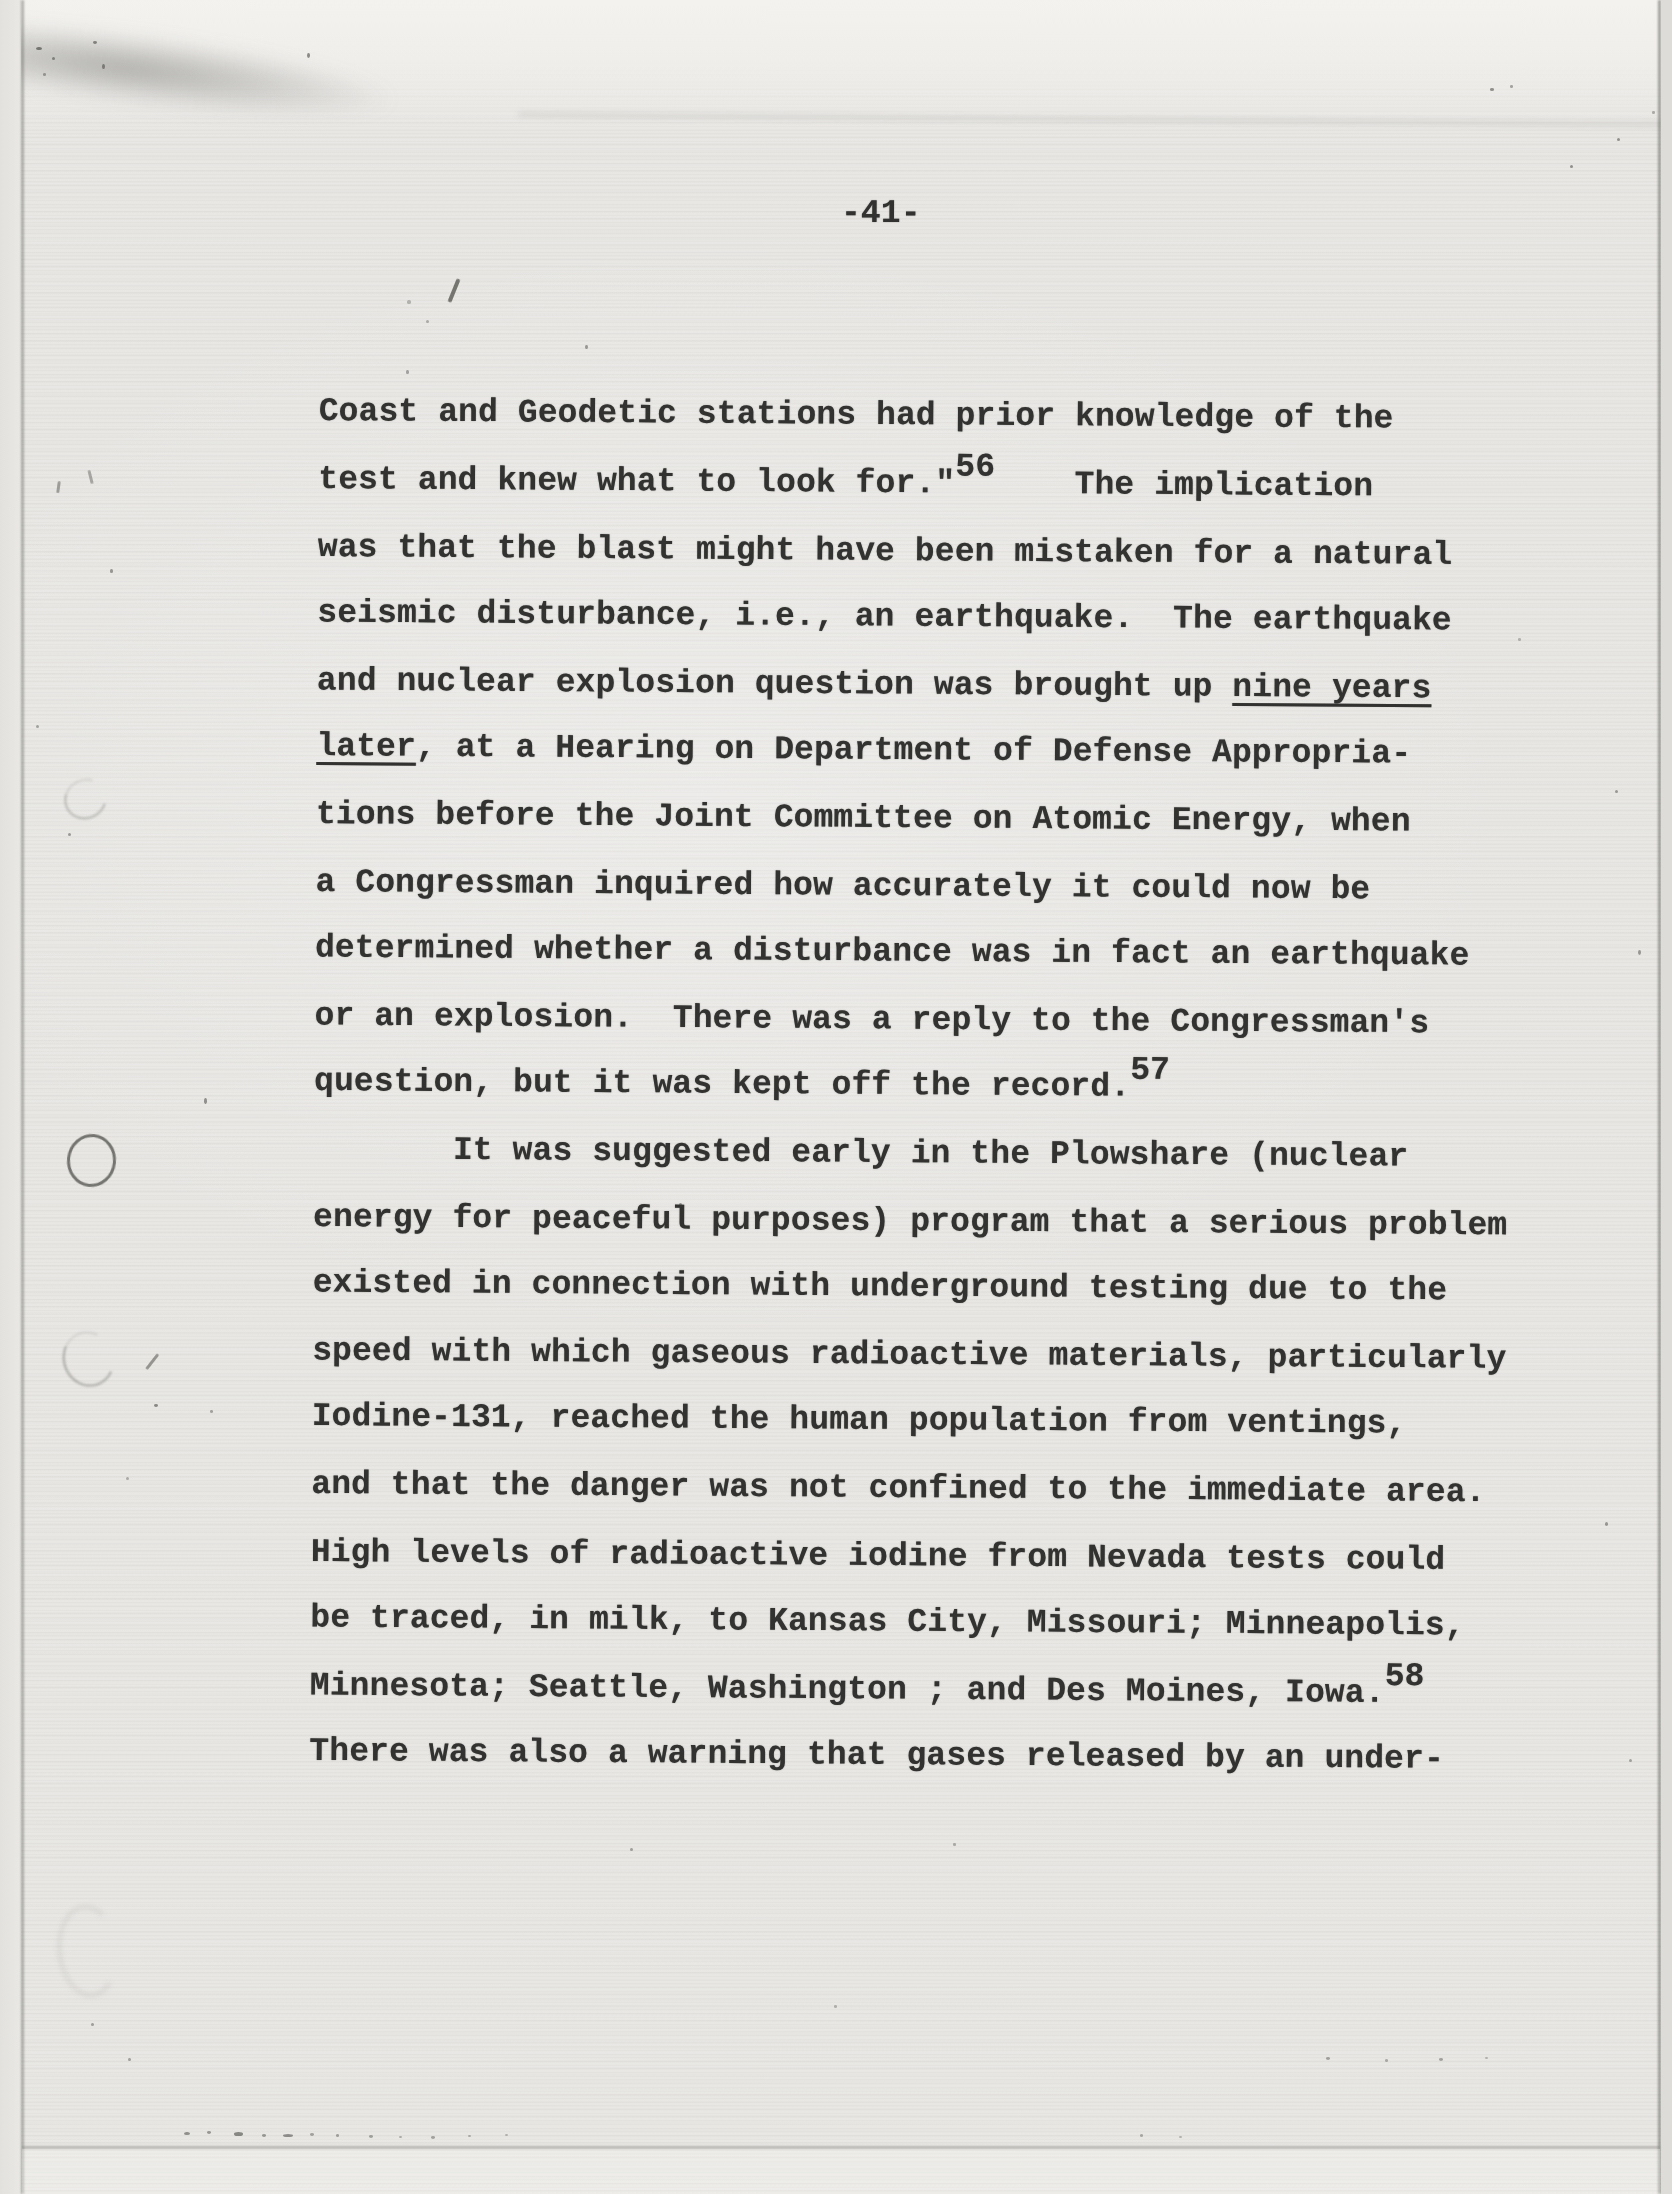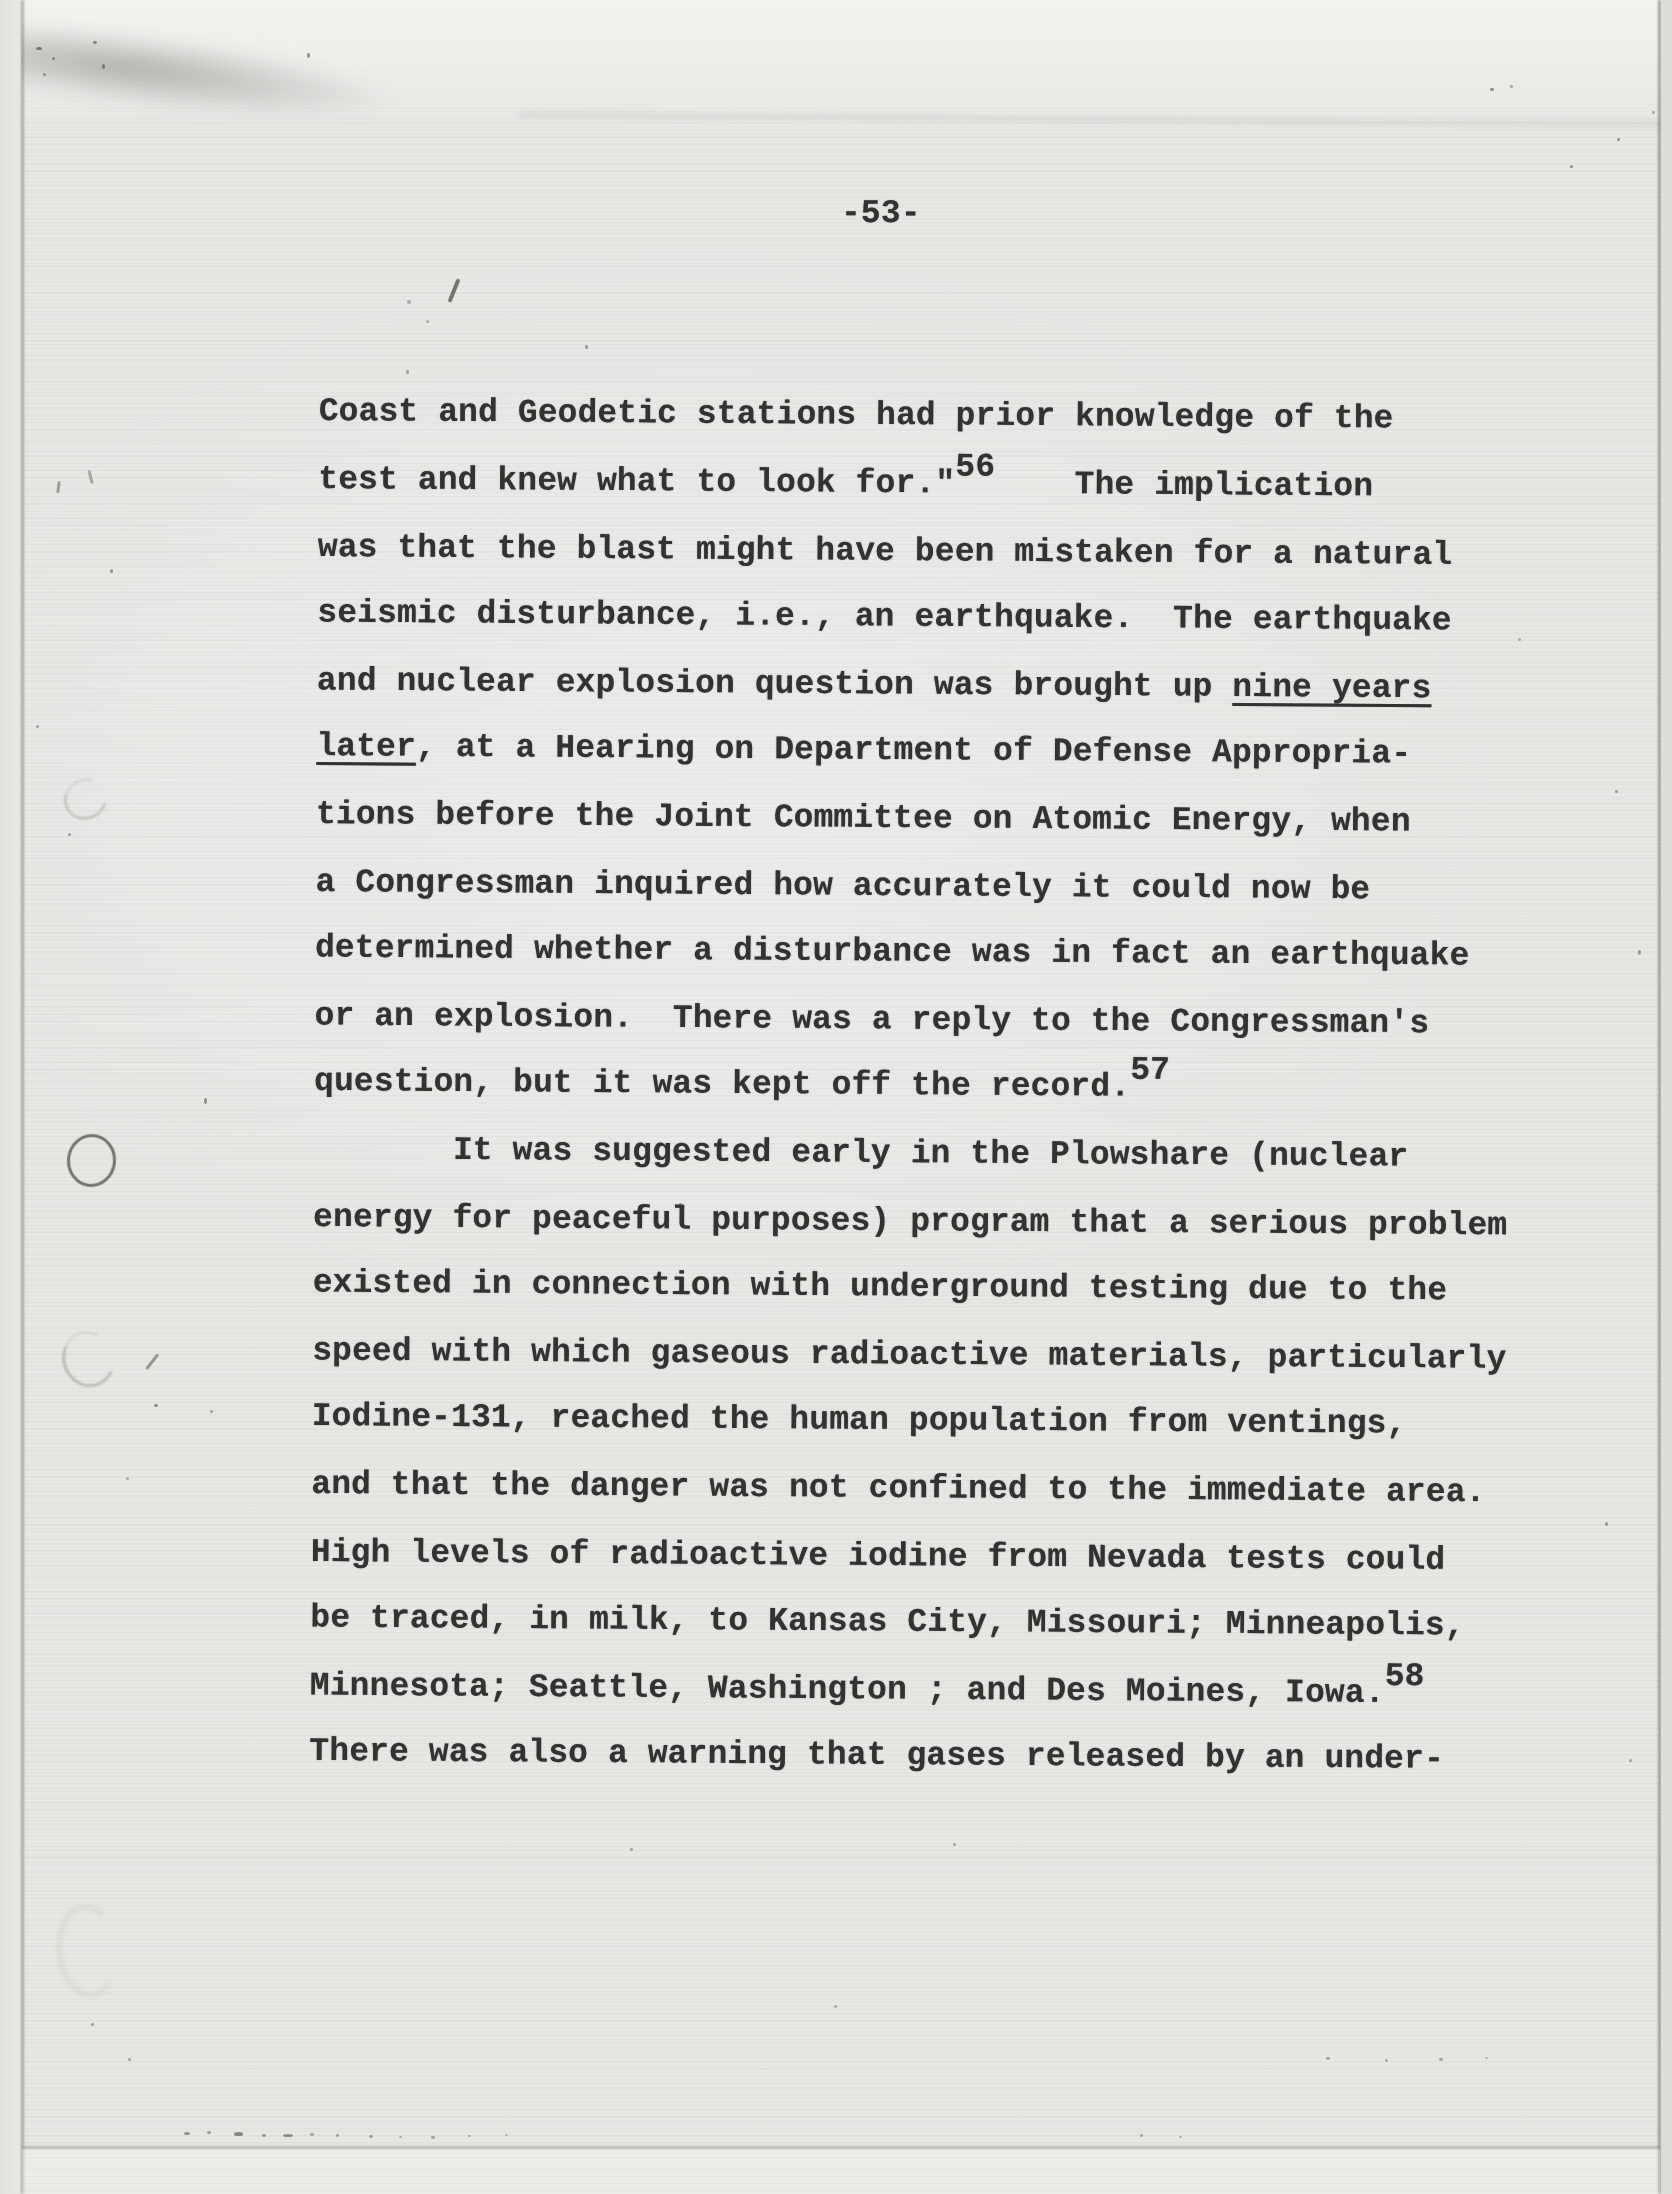--- a/index.html
+++ b/index.html
@@ -77,21 +77,21 @@
   <div class="right-line"></div>
   <div class="right-strip"></div>
   <div class="bottom-line"></div>
   <div class="bottom-strip"></div>
 
   <div class="ring ring1"></div>
   <div class="ring ring2"></div>
   <div class="ring ring3"></div>
   <div class="ring ring4"></div>
 
-  <div class="pageno">-53-</div>
+  <div class="pageno">-41-</div>
 
   <div class="typed"><div style="transform: translateY(-1px);"><span>Coast and Geodetic stations had prior knowledge of the</span></div><div style="transform: translateY(0px);"><span>test and knew what to look for."</span><span class="sup">56</span><span>    The implication</span></div><div style="transform: translateY(1px);"><span>was that the blast might have been mistaken for a natural</span></div><div style="transform: translateY(-0.5px);"><span>seismic disturbance, i.e., an earthquake.  The earthquake</span></div><div style="transform: translateY(0.5px);"><span>and nuclear explosion question was brought up </span><span class="u">nine years</span></div><div style="transform: translateY(-1px);"><span class="u">later</span><span>, at a Hearing on Department of Defense Appropria-</span></div><div style="transform: translateY(0px);"><span>tions before the Joint Committee on Atomic Energy, when</span></div><div style="transform: translateY(1px);"><span>a Congressman inquired how accurately it could now be</span></div><div style="transform: translateY(-0.5px);"><span>determined whether a disturbance was in fact an earthquake</span></div><div style="transform: translateY(0.5px);"><span>or an explosion.  There was a reply to the Congressman's</span></div><div style="transform: translateY(-1px);"><span>question, but it was kept off the record.</span><span class="sup">57</span></div><div style="transform: translateY(0px);"><span>       It was suggested early in the Plowshare (nuclear</span></div><div style="transform: translateY(1px);"><span>energy for peaceful purposes) program that a serious problem</span></div><div style="transform: translateY(-0.5px);"><span>existed in connection with underground testing due to the</span></div><div style="transform: translateY(0.5px);"><span>speed with which gaseous radioactive materials, particularly</span></div><div style="transform: translateY(-1px);"><span>Iodine-131, reached the human population from ventings,</span></div><div style="transform: translateY(0px);"><span>and that the danger was not confined to the immediate area.</span></div><div style="transform: translateY(1px);"><span>High levels of radioactive iodine from Nevada tests could</span></div><div style="transform: translateY(-0.5px);"><span>be traced, in milk, to Kansas City, Missouri; Minneapolis,</span></div><div style="transform: translateY(0.5px);"><span>Minnesota; Seattle, Washington ; and Des Moines, Iowa.</span><span class="sup">58</span></div><div style="transform: translateY(-1px);"><span>There was also a warning that gases released by an under-</span></div></div>
 
   <div>
       <div class="speck" style="left: 36px; top: 47px; width: 5.6px; height: 3.1px; opacity: 0.6;"></div>
       <div class="speck" style="left: 52px; top: 57px; width: 3.1px; height: 3.1px; opacity: 0.5;"></div>
       <div class="speck" style="left: 93px; top: 41px; width: 4.3px; height: 3.1px; opacity: 0.55;"></div>
       <div class="speck" style="left: 102px; top: 64px; width: 2.5px; height: 5px; opacity: 0.5;"></div>
       <div class="speck" style="left: 43px; top: 73px; width: 2.5px; height: 2.5px; opacity: 0.4;"></div>
       <div class="speck" style="left: 307px; top: 53px; width: 3.1px; height: 5px; opacity: 0.55;"></div>

